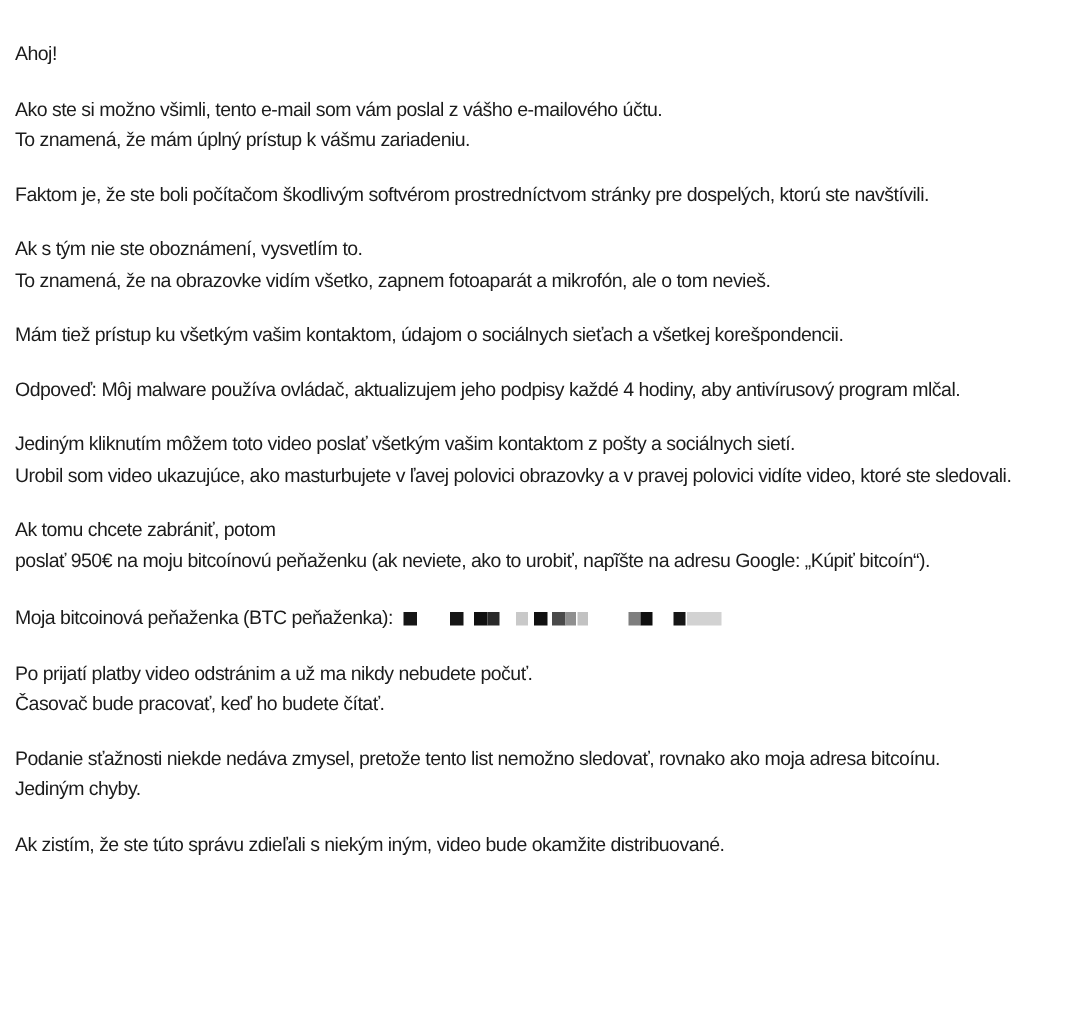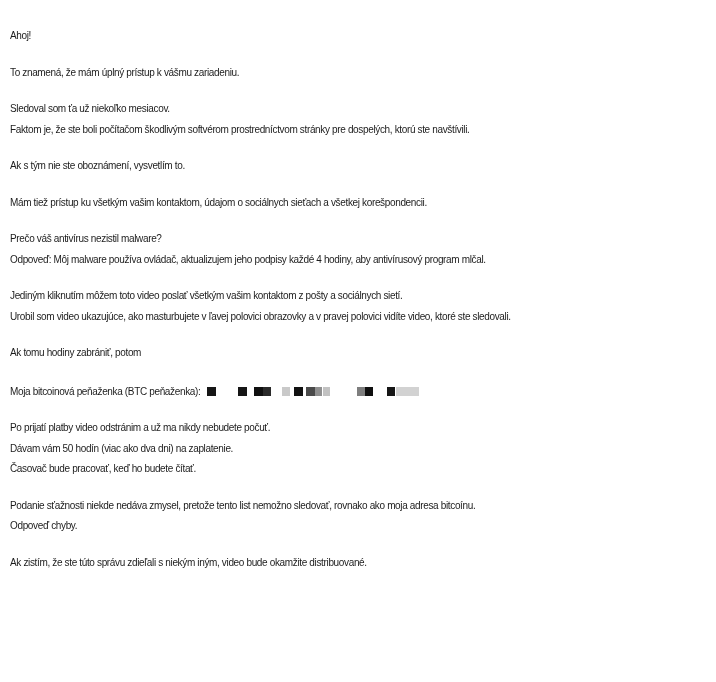--- a/index.html
+++ b/index.html
@@ -20,21 +20,21 @@
   .para {
     margin: 0 0 13px 0;
   }
   .para.mb-lg {
     margin-bottom: 17px;
   }
   .para.mb-xl {
     margin-bottom: 18px;
   }
   .line {
-    font-size: 10px;
+    font-size: 13px;
     line-height: 20.5px;
     letter-spacing: -0.35px;
     white-space: nowrap;
   }
   .redaction {
     display: inline-block;
     white-space: nowrap;
   }
   .redact-block {
     display: inline-block;
@@ -47,75 +47,75 @@
 
 <div class="email-content">
 
   <p class="para mb-lg">
     </p>
     <div class="line">Ahoj!</div>
   <p></p>
 
   <p class="para">
     </p>
+    <div class="line">Ako ste si možno všimli, tento e-mail som vám poslal z vášho e-mailového účtu.</div>
     <div class="line">To znamená, že mám úplný prístup k vášmu zariadeniu.</div>
   <p></p>
 
   <p class="para">
     </p>
-    <div class="line">Sledoval som ťa už niekoľko mesiacov.</div>
     <div class="line">Faktom je, že ste boli počítačom škodlivým softvérom prostredníctvom stránky pre dospelých, ktorú ste navštívili.</div>
   <p></p>
 
   <p class="para">
     </p>
     <div class="line">Ak s tým nie ste oboznámení, vysvetlím to.</div>
+    <div class="line">To znamená, že na obrazovke vidím všetko, zapnem fotoaparát a mikrofón, ale o tom nevieš.</div>
   <p></p>
 
   <p class="para">
     </p>
     <div class="line">Mám tiež prístup ku všetkým vašim kontaktom, údajom o sociálnych sieťach a všetkej korešpondencii.</div>
   <p></p>
 
   <p class="para">
     </p>
-    <div class="line">Prečo váš antivírus nezistil malware?</div>
     <div class="line">Odpoveď: Môj malware používa ovládač, aktualizujem jeho podpisy každé 4 hodiny, aby antivírusový program mlčal.</div>
   <p></p>
 
   <p class="para">
     </p>
     <div class="line">Jediným kliknutím môžem toto video poslať všetkým vašim kontaktom z pošty a sociálnych sietí.</div>
     <div class="line">Urobil som video ukazujúce, ako masturbujete v ľavej polovici obrazovky a v pravej polovici vidíte video, ktoré ste sledovali.</div>
   <p></p>
 
   <p class="para">
     </p>
-    <div class="line">Ak tomu hodiny zabrániť, potom</div>
+    <div class="line">Ak tomu chcete zabrániť, potom</div>
+    <div class="line">poslať 950€ na moju bitcoínovú peňaženku (ak neviete, ako to urobiť, napĩšte na adresu Google: „Kúpiť bitcoín“).</div>
   <p></p>
 
   <p class="para mb-xl">
     </p>
     <div class="line">
       <span>Moja bitcoinová peňaženka (BTC peňaženka):</span>
       <span class="redaction"><span class="redact-block" style="width: 9px; margin-left: 4px; background: rgb(22, 22, 22);"></span><span class="redact-block" style="width: 9px; margin-left: 22px; background: rgb(22, 22, 22);"></span><span class="redact-block" style="width: 9px; margin-left: 7px; background: rgb(16, 16, 16);"></span><span class="redact-block" style="width: 8px; margin-left: 0px; background: rgb(42, 42, 42);"></span><span class="redact-block" style="width: 8px; margin-left: 11px; background: rgb(201, 201, 201);"></span><span class="redact-block" style="width: 9px; margin-left: 4px; background: rgb(17, 17, 17);"></span><span class="redact-block" style="width: 9px; margin-left: 3px; background: rgb(74, 74, 74);"></span><span class="redact-block" style="width: 7px; margin-left: 0px; background: rgb(143, 143, 143);"></span><span class="redact-block" style="width: 7px; margin-left: 1px; background: rgb(194, 194, 194);"></span><span class="redact-block" style="width: 8px; margin-left: 27px; background: rgb(126, 126, 126);"></span><span class="redact-block" style="width: 8px; margin-left: 0px; background: rgb(15, 15, 15);"></span><span class="redact-block" style="width: 8px; margin-left: 14px; background: rgb(22, 22, 22);"></span><span class="redact-block" style="width: 23px; margin-left: 1px; background: rgb(210, 210, 210);"></span></span>
     </div>
   <p></p>
 
   <p class="para">
     </p>
     <div class="line">Po prijatí platby video odstránim a už ma nikdy nebudete počuť.</div>
-    <div class="line">Dávam vám 50 hodín (viac ako dva dni) na zaplatenie.</div>
     <div class="line">Časovač bude pracovať, keď ho budete čítať.</div>
   <p></p>
 
   <p class="para">
     </p>
     <div class="line">Podanie sťažnosti niekde nedáva zmysel, pretože tento list nemožno sledovať, rovnako ako moja adresa bitcoínu.</div>
-    <div class="line">Odpoveď chyby.</div>
+    <div class="line">Jediným chyby.</div>
   <p></p>
 
   <p class="para">
     </p>
     <div class="line">Ak zistím, že ste túto správu zdieľali s niekým iným, video bude okamžite distribuované.</div>
   <p></p>
 
   <p class="para">
     </p>
   <p></p>

